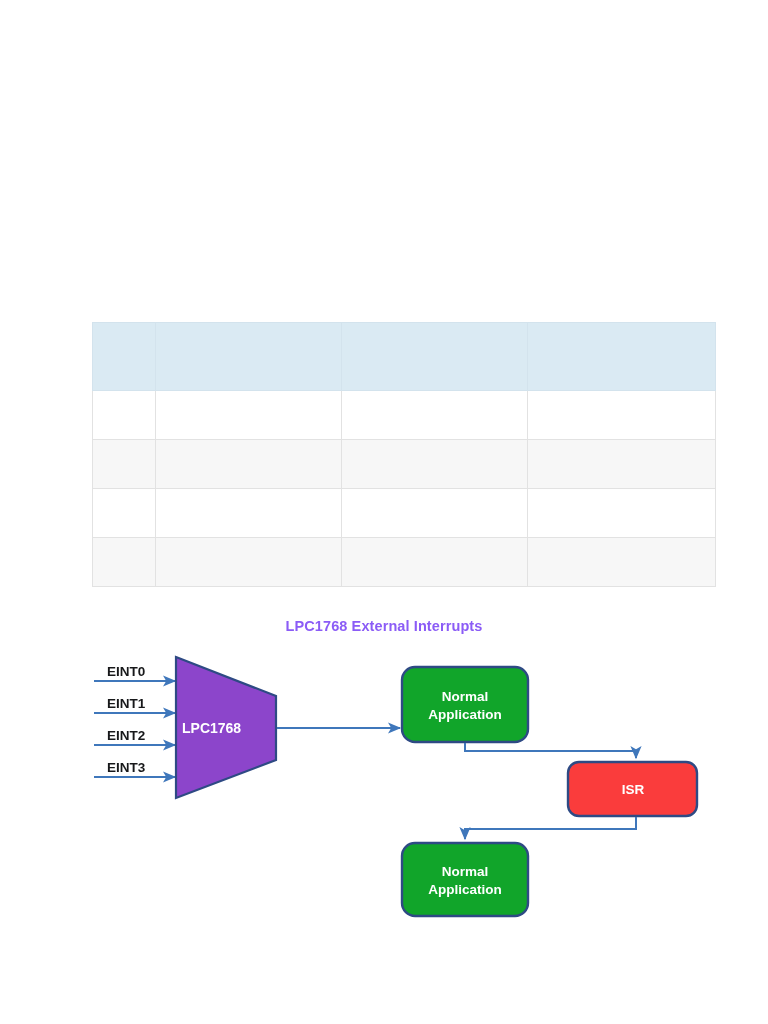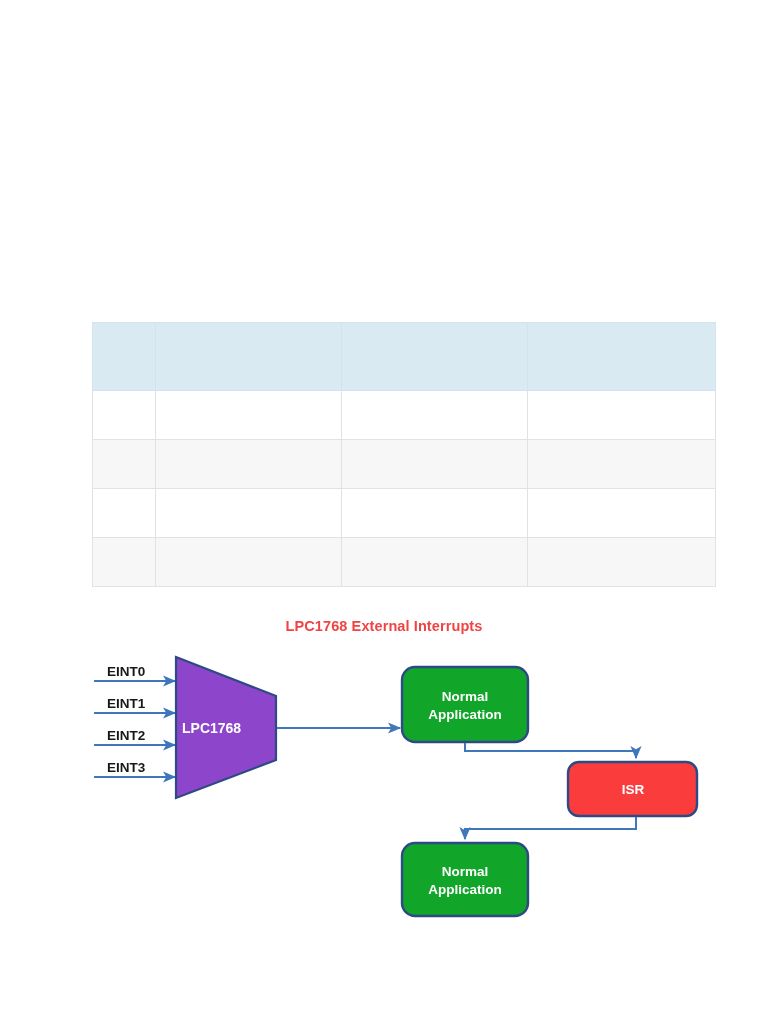--- a/index.html
+++ b/index.html
@@ -64,21 +64,21 @@
     height: 345px;
   }
   #diagram-title {
     position: absolute;
     left: 0;
     top: 18px;
     width: 768px;
     text-align: center;
     font-size: 14.5px;
     font-weight: bold;
-    color: #ef4444;
+    color: #8b5cf6;
     letter-spacing: 0.1px;
   }
   #diagram svg {
     position: absolute;
     left: 0; top: 0;
     width: 768px;
     height: 345px;
   }
   .eint-label {
     font-family: "Liberation Sans", sans-serif;

